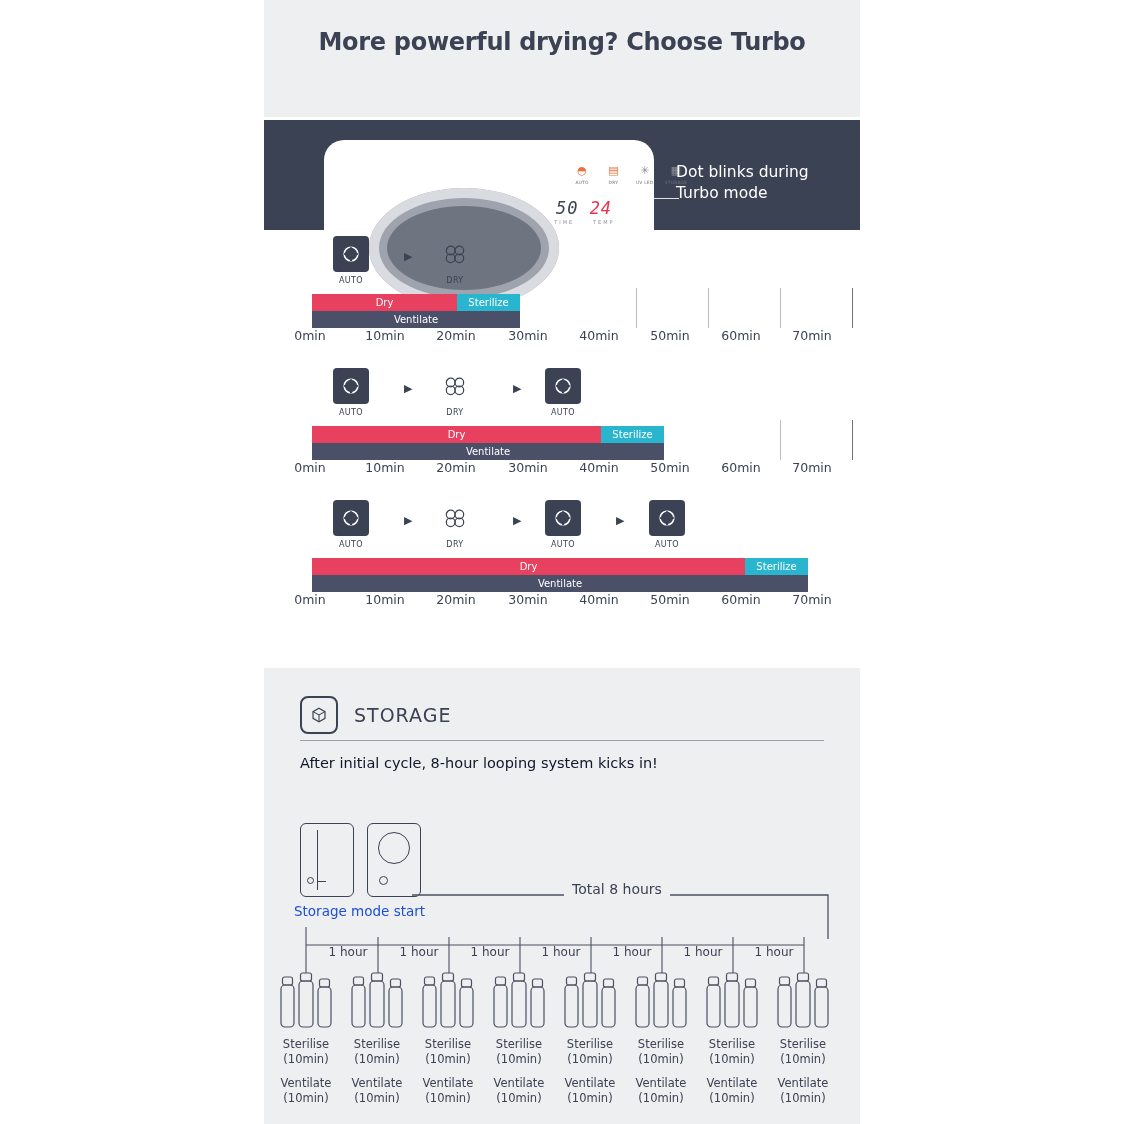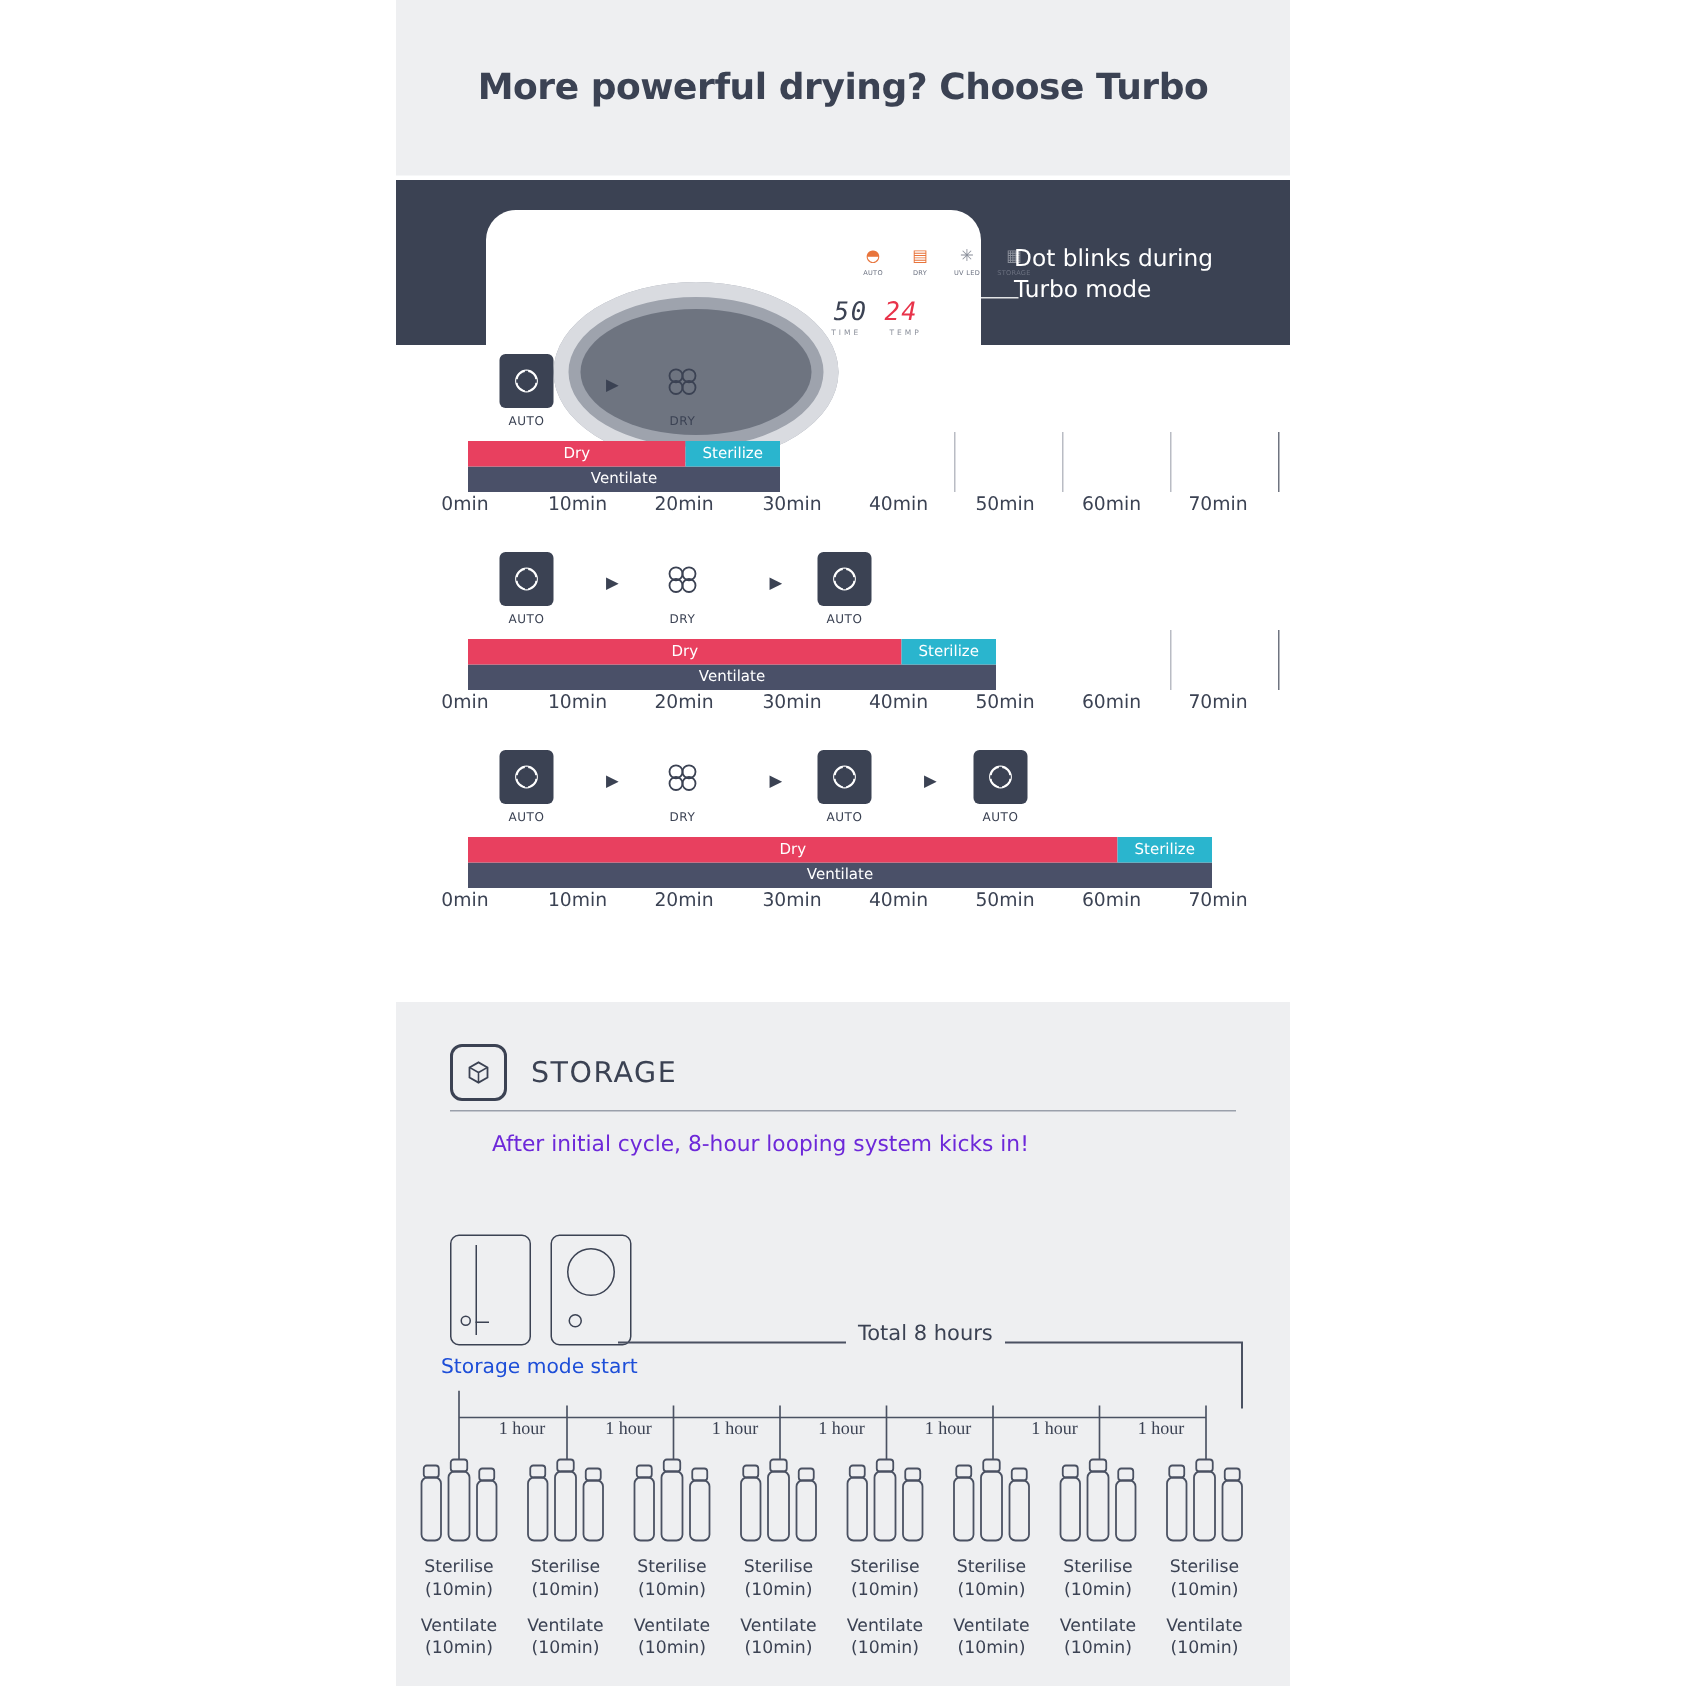--- a/index.html
+++ b/index.html
@@ -12,21 +12,21 @@
   }
   .page{position:relative;width:1124px;height:1124px;}
 
   
   .header{
     position:absolute;left:264px;top:0;width:596px;height:117px;
     background:#eeeff1;
     text-align:center;
   }
   .header h1{
-    margin:16px;padding-top:28px;
+    margin:0;padding-top:28px;
     font-size:24px;font-weight:bold;color:#3b4253;
     letter-spacing:-0.3px;
   }
   .header p{
     margin:0;padding-top:12px;
     font-size:14.5px;color:#4a5162;
   }
 
   
   .device-band{
@@ -114,39 +114,39 @@
     position:absolute;left:264px;top:668px;width:596px;height:456px;
     background:#eeeff1;
   }
   .st-head{position:absolute;left:36px;top:28px;display:flex;align-items:center;}
   .st-head .cube{
     width:34px;height:34px;border:2px solid #3b4253;border-radius:8px;
     display:flex;align-items:center;justify-content:center;
   }
   .st-head .ttl{margin-left:16px;font-size:19px;letter-spacing:1px;color:#3b4253;}
   .st-rule{position:absolute;left:36px;top:72px;width:524px;height:1px;background:#9aa0ab;}
-  .st-desc{position:absolute;left:36px;top:84px;font-size:14.5px;line-height:22px;color:#6d28d9;margin-left:28px;}
+  .st-desc{position:absolute;left:36px;top:84px;font-size:14.5px;line-height:22px;color:#0f172a;}
 
   .st-diagram{position:absolute;left:0;top:155px;width:596px;}
   .dev-pair{position:absolute;left:36px;top:0;}
   .dev-rect{
     width:52px;height:72px;border:1.6px solid #3b4253;border-radius:6px;position:relative;display:inline-block;
   }
   .dev-rect .vline{position:absolute;left:16px;top:6px;bottom:6px;width:1.4px;background:#3b4253;}
   .dev-rect .dot{position:absolute;left:6px;bottom:12px;width:5px;height:5px;border-radius:50%;border:1.4px solid #3b4253;}
   .dev-rect .dash{position:absolute;left:16px;bottom:14px;width:9px;height:1.4px;background:#3b4253;}
   .dev-rect2{
     width:52px;height:72px;border:1.6px solid #3b4253;border-radius:6px;position:relative;display:inline-block;margin-left:8px;
   }
   .dev-rect2 .circ{position:absolute;left:10px;top:8px;width:30px;height:30px;border-radius:50%;border:1.6px solid #3b4253;}
   .dev-rect2 .sdot{position:absolute;left:11px;bottom:11px;width:7px;height:7px;border-radius:50%;border:1.4px solid #3b4253;}
   .st-start-lbl{position:absolute;left:30px;top:80px;font-size:13.5px;color:#1d4ed8;white-space:nowrap;}
   .total-lbl{position:absolute;left:300px;top:58px;font-size:14px;color:#3b4253;background:#eeeff1;padding:0 8px;}
 
-  .hour-lbl{position:absolute;top:122px;font-size:12px;color:#3b4253;transform:translateX(-50%);font-family:Liberation Serif, serif;}
+  .hour-lbl{position:absolute;top:122px;font-size:12px;color:#3b4253;transform:translateX(-50%);}
   .bottle-grp{position:absolute;top:148px;width:62px;text-align:center;}
   .cap{font-size:11.5px;line-height:15px;color:#3b4253;}
   .cap2{font-size:11.5px;line-height:15px;color:#3b4253;margin-top:9px;}
 </style>
 </head>
 <body>
 
 <div class="page">
 
   <div class="header">

